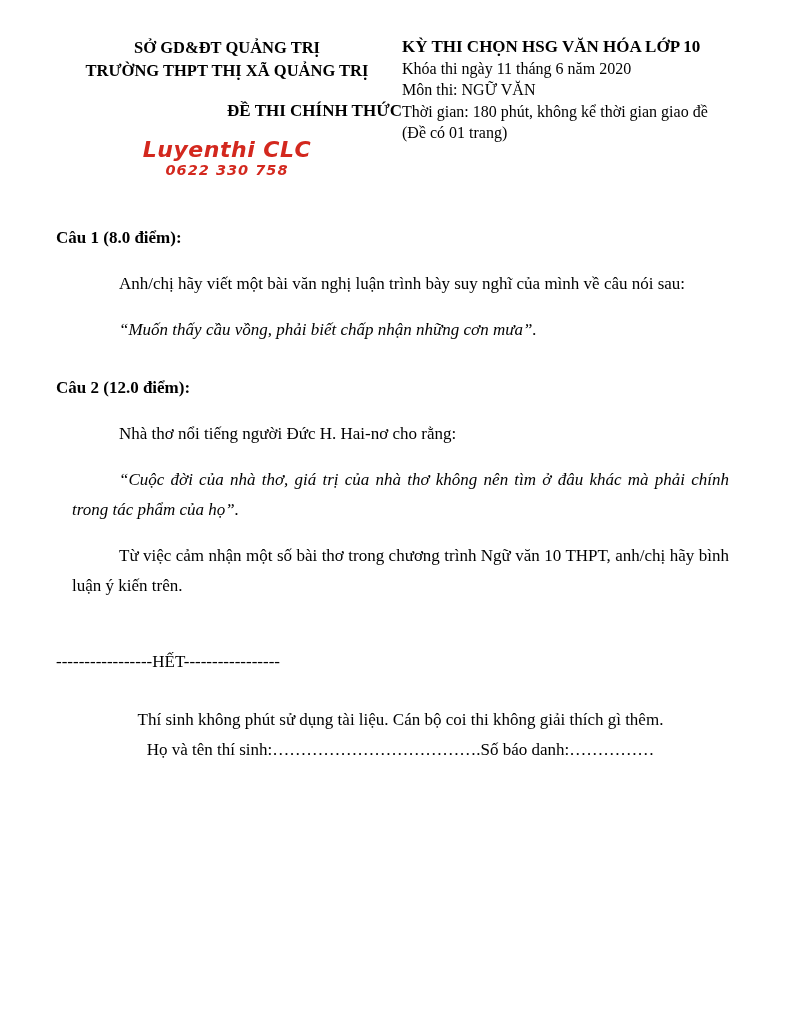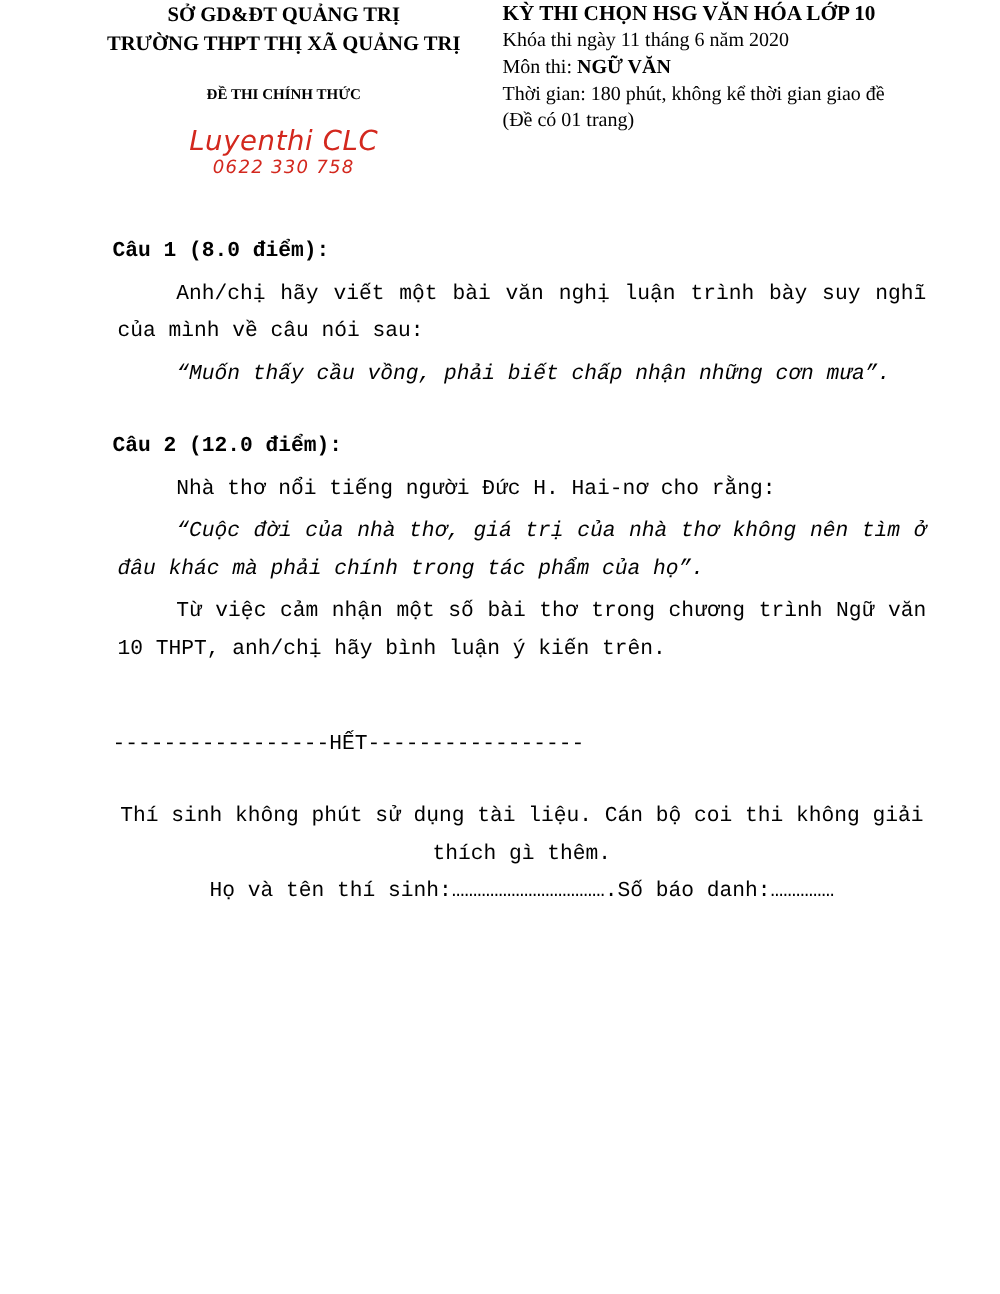--- a/index.html
+++ b/index.html
@@ -8,78 +8,79 @@
     width: 800px;
     height: 1035px;
     margin: 0 auto;
     background: #ffffff;
     color: #000000;
     font-family: "Liberation Serif", serif;
     font-size: 17px;
     overflow: hidden;
     box-sizing: border-box;
   }
-  .bold { font-weight: bold; }
+  .bold { font-weight: normal; }
   .italic { font-style: italic; }
 
   
   .header {
     display: flex;
+    padding-top: 36px;
   }
   .header-left {
     width: 350px;
     margin-left: 52px;
     text-align: center;
     flex: none;
   }
   .header-left .org-line {
     font-weight: bold;
     font-size: 16.5px;
     line-height: 23px;
   }
   .exam-type {
     font-weight: bold;
-    font-size: 12px;
+    font-size: 17px;
     line-height: 22px;
     margin-top: 18px;
+    text-align: right;
   }
   .logo {
     margin-top: 16px;
     color: #d3281e;
     font-family: "DejaVu Sans", sans-serif;
     font-style: italic;
-    font-weight: normal;
+    font-weight: bold;
   }
   .logo-name { font-size: 22px; line-height: 24px; letter-spacing: 0.5px; }
   .logo-phone { font-size: 14.5px; line-height: 17px; letter-spacing: 1px; }
 
   .header-right {
     flex: 1;
     margin-right: 42px;
     font-size: 16px;
     line-height: 21.5px;
   }
   .header-right .exam-title {
     font-weight: bold;
     font-size: 17px;
   }
 
   
   .doc-body {
     margin-top: 44px;
-    padding-left: 90px;
+    padding-left: 56px;
     padding-right: 55px;
-    font-family: Liberation Mono, monospace;
   }
   .q-heading {
     font-weight: bold;
     line-height: 30px;
   }
   .para {
-    margin: 4px;
+    margin: 16px;
     line-height: 30px;
     text-indent: 47px;
     text-align: justify;
   }
   .question-2 { margin-top: 28px; }
 
   .end-marker {
     line-height: 30px;
     margin-top: 46px;
   }

